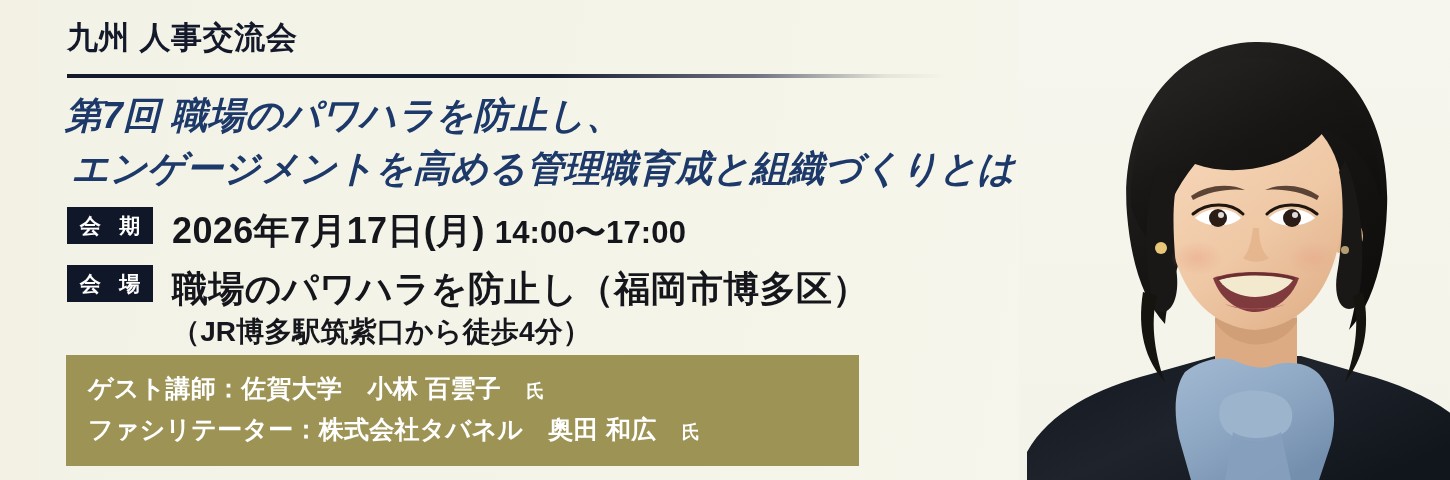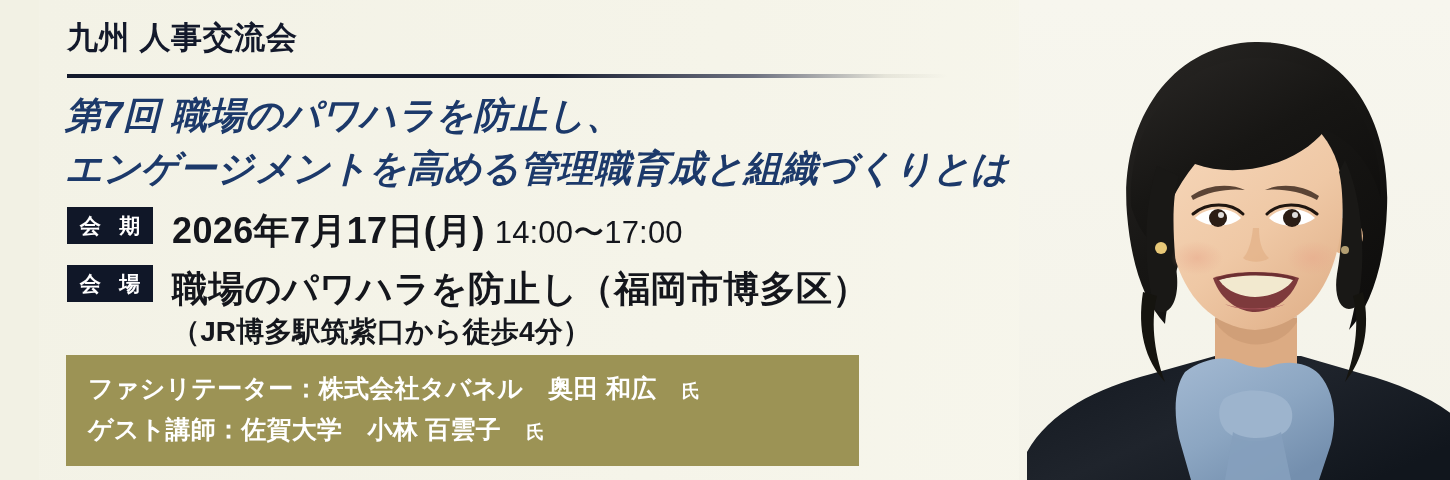--- a/index.html
+++ b/index.html
@@ -58,21 +58,21 @@
     left: 26px;
     top: 90px;
     width: 950px;
     color: #1c396a;
     font-size: 37px;
     font-weight: bold;
     font-style: italic;
     line-height: 1.42;
     letter-spacing: 0.005em;
   }
-  .headline .l2 { display: block; }
+  .headline .l2 { display: block; text-align: right; }
 
   
   .info-row {
     position: absolute;
     display: flex;
     align-items: flex-start;
   }
   #row-date { left: 28px; top: 207px; }
   #row-venue { left: 28px; top: 265px; }
 
@@ -95,21 +95,21 @@
   .info-main {
     margin-left: 19px;
     color: #14161c;
     font-size: 36px;
     font-weight: bold;
     letter-spacing: 0.01em;
     white-space: nowrap;
   }
   .info-sub-time {
     font-size: 31px;
-    font-weight: normal;
+    font-weight: bold;
     margin-left: 10px;
     letter-spacing: 0.005em;
   }
 
   .venue-note {
     position: absolute;
     left: 133px;
     top: 313px;
     font-size: 28px;
     font-weight: bold;
@@ -175,22 +175,22 @@
     </div>
 
     <div class="info-row" id="row-venue">
       <span class="tag">会 場</span>
       <span class="info-main">職場のパワハラを防止し（福岡市博多区）</span>
     </div>
 
     <div class="venue-note">（JR博多駅筑紫口から徒歩4分）</div>
 
     <div id="speakers">
+      <div class="speaker-line"><span>ゲスト講師：</span><span>佐賀大学</span>　<span>小林 百雲子</span>　<span class="suffix">氏</span></div>
       <div class="speaker-line"><span>ファシリテーター：</span><span>株式会社タバネル</span>　<span>奥田 和広</span>　<span class="suffix">氏</span></div>
-      <div class="speaker-line"><span>ゲスト講師：</span><span>佐賀大学</span>　<span>小林 百雲子</span>　<span class="suffix">氏</span></div>
     </div>
 
   </div>
 
   <div id="portrait">
     <svg width="470" height="480" viewBox="0 0 470 480" xmlns="http://www.w3.org/2000/svg" aria-label="portrait">
       <defs>
         <linearGradient id="bgGrad" x1="0" y1="0" x2="0" y2="1">
           <stop offset="0%" stop-color="#f7f6ee"></stop>
           <stop offset="100%" stop-color="#f4f3e9"></stop>

